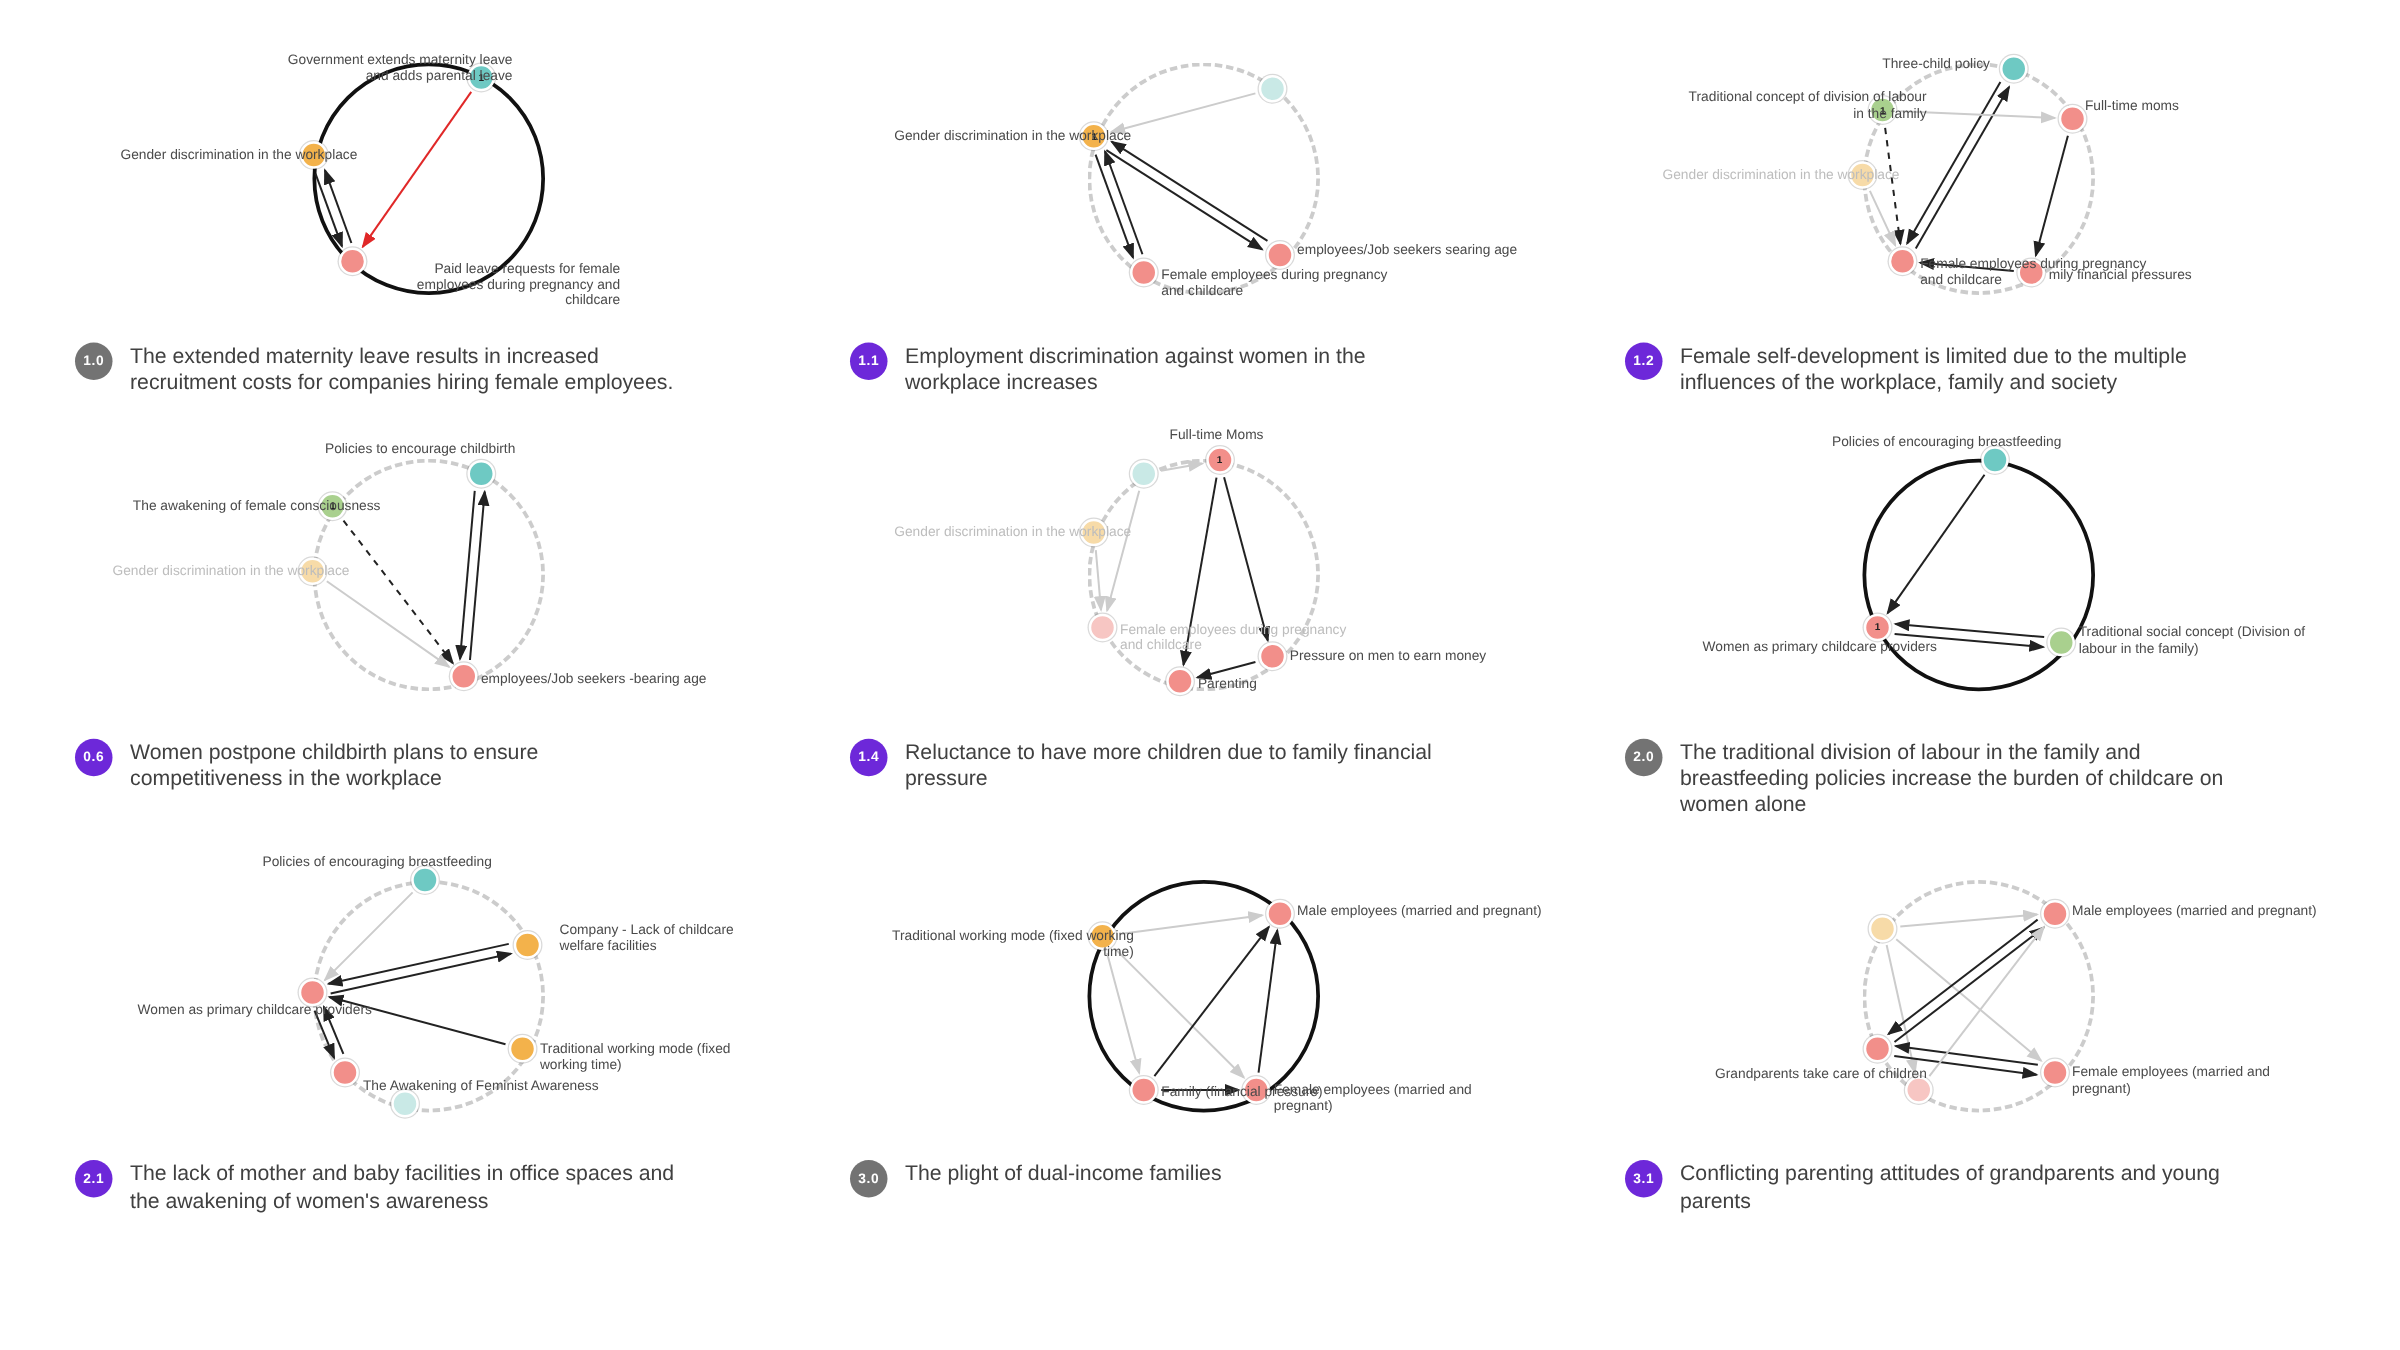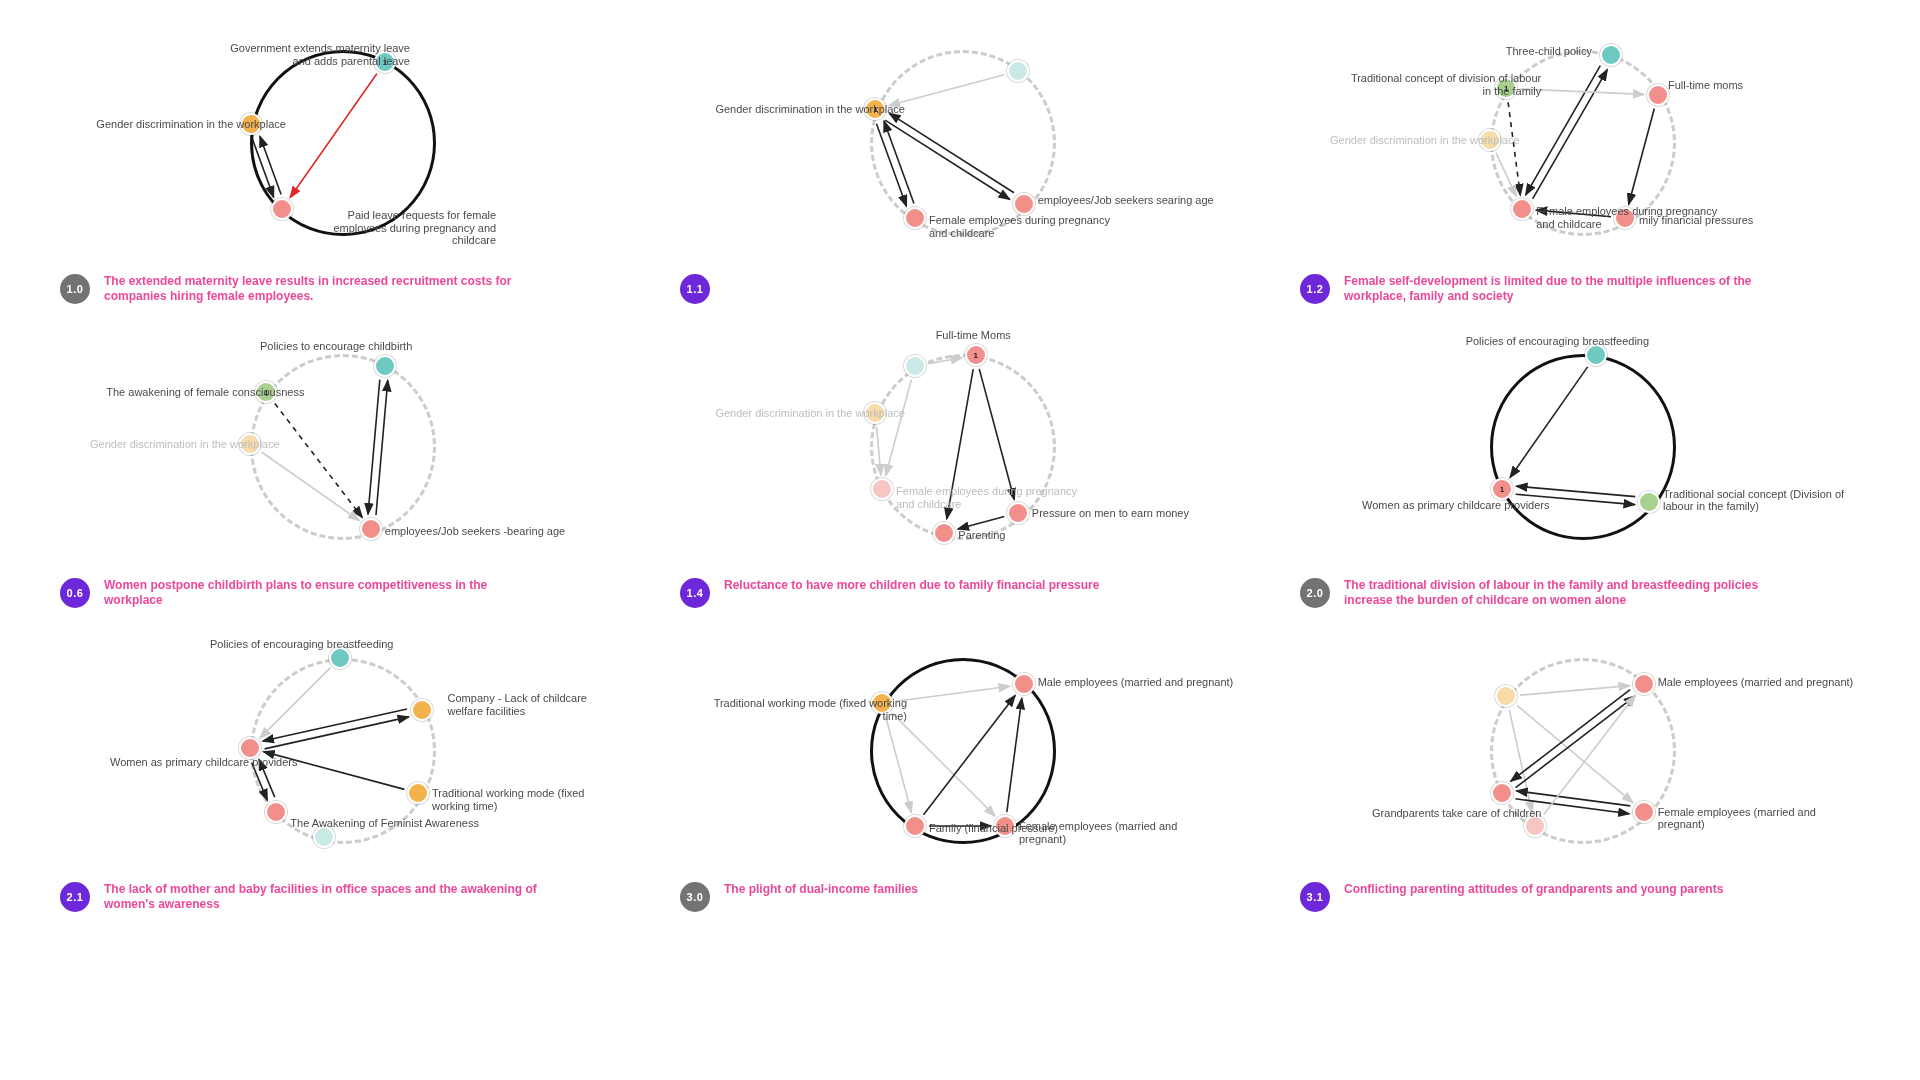--- a/index.html
+++ b/index.html
@@ -7,21 +7,21 @@
 .panel{width:560px}
 .stage{position:relative;width:560px;height:230px}
 .ring{position:absolute;width:180px;height:180px;left:190px;top:20px;border-radius:50%;border:3px dashed #ccc}
 .ring.solid{border-style:solid;border-color:#111;border-width:3px}
 .node{position:absolute;width:18px;height:18px;border-radius:50%;border:2px solid #fff;box-shadow:0 0 0 1px rgba(0,0,0,.15);display:flex;align-items:center;justify-content:center;font-size:8px;font-weight:bold;color:#222}
 .lbl{position:absolute;font-size:11px;color:#4a4a4a;line-height:1.15;max-width:200px}
 .lbl.faded{color:#bdbdbd}
 .cap{display:flex;margin-top:14px;gap:14px}
 .badge{width:30px;height:30px;border-radius:50%;flex:0 0 30px;display:flex;align-items:center;justify-content:center;font-size:11px;font-weight:bold;color:#fff;letter-spacing:.5px}
 .badge.pri{background:#737373}.badge.sec{background:#6d28d9}
-.title{font-size:12px;font-weight:700;color:#ec4899;line-height:1.25;max-width:440px}
+.title{font-size:17px;font-weight:400;color:#404040;line-height:1.25;max-width:440px}
 .arrows{position:absolute;inset:0;pointer-events:none}
 .arrows line{stroke:#222;stroke-width:1.6}
 .arrows line.light{stroke:#ccc}
 .arrows line.red{stroke:#e02828}
 .arrows line.dashed{stroke-dasharray:5 5}
 </style>
 </head>
 <body>
 
 <div id="grid">
@@ -81,20 +81,21 @@
           <div class="node" style="background: rgb(201, 233, 230); left: 326.851px; top: 30.056px;"></div>
           <div class="node" style="background: rgb(242, 143, 138); left: 332.64px; top: 162.64px;"></div>
           <div class="lbl" style="left: 357.64px; top: 163.64px;">employees/Job seekers searing age</div>
           <div class="node" style="background: rgb(242, 143, 138); left: 224px; top: 176.942px;"></div>
           <div class="lbl" style="left: 249px; top: 183.942px;">Female employees during pregnancy and childcare</div>
           <div class="node" style="background: rgb(243, 178, 75); left: 184.428px; top: 68.2182px;">1</div>
           <div class="lbl" style="left: 35.4277px; top: 73.2182px; text-align: right;">Gender discrimination in the workplace</div>
         </div>
         <div class="cap">
           <div class="badge sec">1.1</div>
+          <div class="title">Employment discrimination against women in the workplace increases</div>
         </div>
       </div>
       <div class="panel">
         <div class="stage">
           <div class="ring"></div>
           <svg class="arrows" width="560" height="230">
             <defs>
               <marker id="1-2ah" markerWidth="8" markerHeight="8" refX="7" refY="3" orient="auto">
                 <path d="M0,0 L8,3 L0,6 Z" fill="#222"></path>
               </marker>

